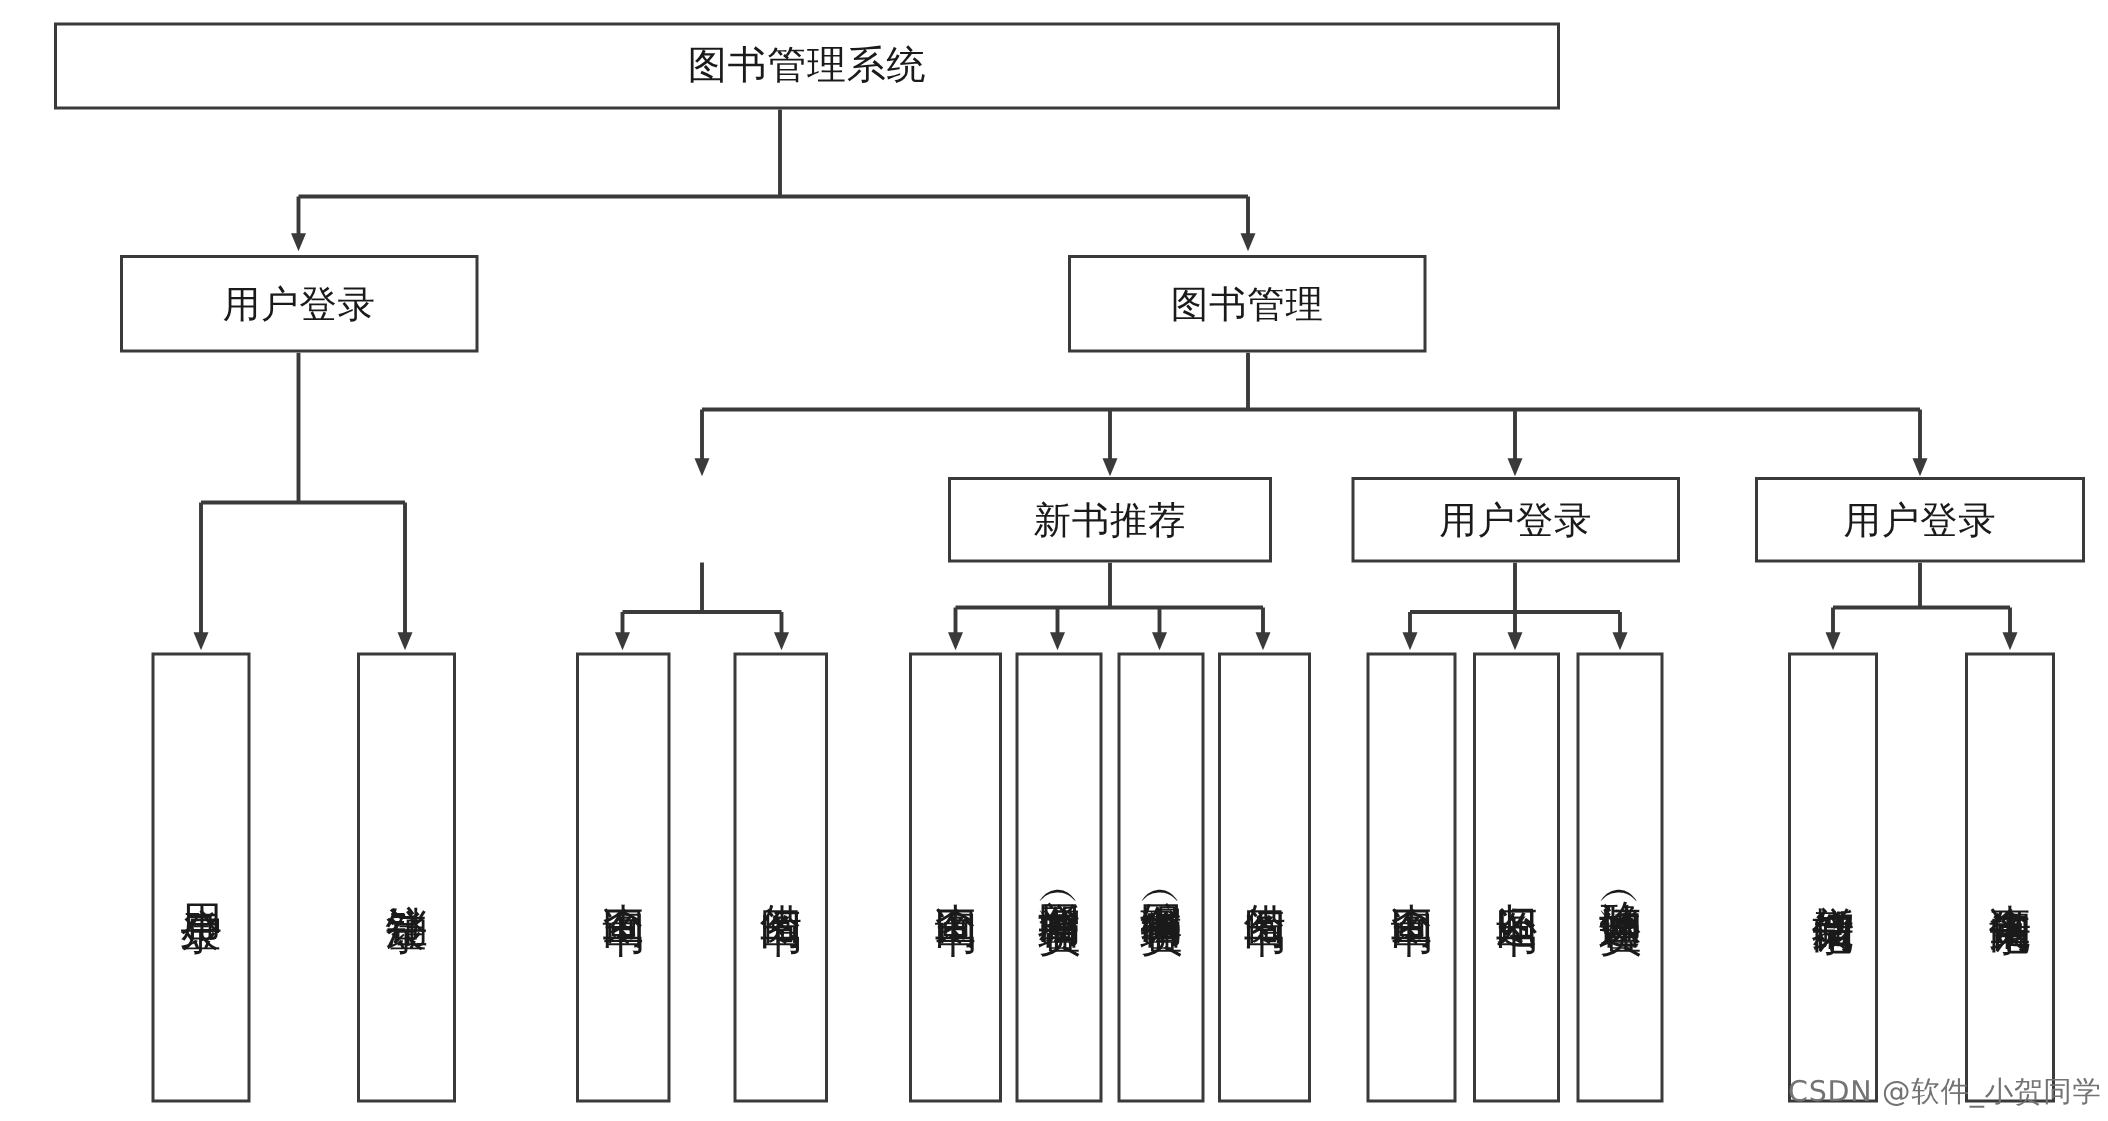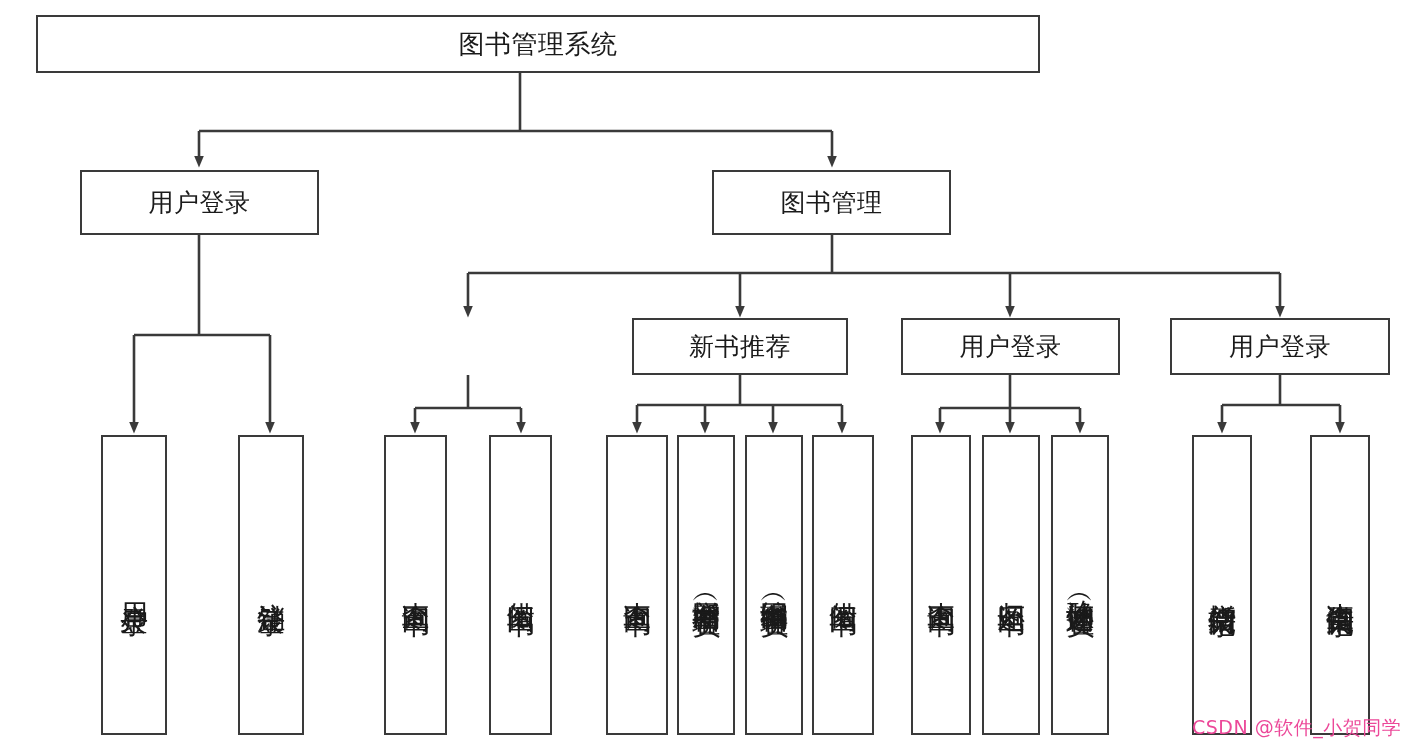--- a/index.html
+++ b/index.html
@@ -59,21 +59,21 @@
     font-size: 28px;
     line-height: 1.05;
     letter-spacing: 2.5px;
     white-space: nowrap;
   }
   .node.vert.long .label {
     letter-spacing: 1.5px;
   }
   .watermark {
     position: absolute;
-    color: #ec4899;
+    color: #737373;
     font-size: 19px;
     white-space: nowrap;
     letter-spacing: 0.5px;
   }
 </style>
 </head>
 <body>
 
 <div id="canvas">
 

